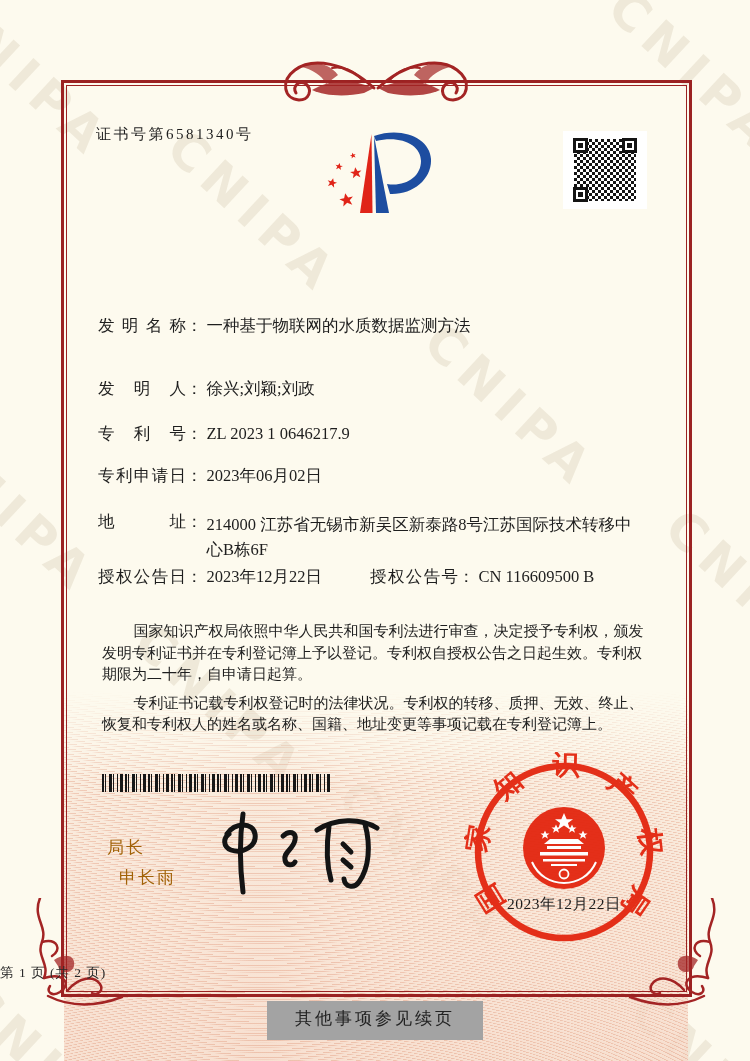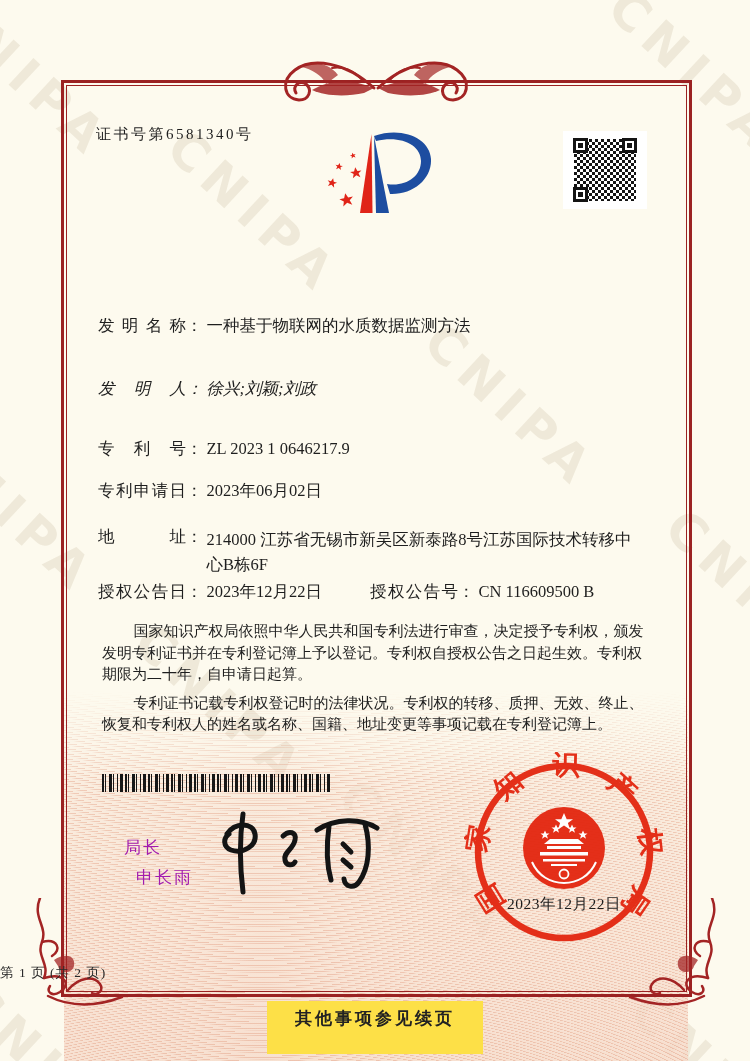--- a/index.html
+++ b/index.html
@@ -46,53 +46,53 @@
   .qr{position:absolute;left:11px;top:8px;width:62px;height:62px;
       background:repeating-conic-gradient(#141414 0% 25%, #fff 0% 50%) 0 0/6px 6px;}
   .finder{position:absolute;width:15px;height:15px;border:3px solid #141414;background:#fff;box-sizing:border-box;}
   .finder::after{content:"";position:absolute;inset:2px;background:#141414;}
   .f-tl{left:-1px;top:-1px;} .f-tr{right:-1px;top:-1px;} .f-bl{left:-1px;bottom:-1px;}
   .doc-title{position:absolute;left:0;top:214px;width:100%;text-align:center;
     font-size:42px;font-weight:600;letter-spacing:13px;padding-left:13px;box-sizing:border-box;}
   
   .fields{position:absolute;left:98px;top:316px;width:560px;font-size:16.5px;line-height:20px;}
   .f-row{position:relative;margin-bottom:26px;}
-  .mb27{margin-bottom:43px;} .mb25{margin-bottom:40px;font-style:italic;} .mb22{margin-bottom:22px;}
+  .mb27{margin-bottom:43px;} .mb25{margin-bottom:25px;} .mb22{margin-bottom:22px;}
   .mb23{margin-bottom:23px;} .mb5{margin-bottom:5px;}
   .f-label{display:inline-block;width:88px;text-align:justify;text-align-last:justify;
     -moz-text-align-last:justify;vertical-align:top;}
   .f-colon{display:inline-block;vertical-align:top;}
   .f-value{display:inline-block;vertical-align:top;padding-left:4px;}
   .f-value.wide{width:440px;line-height:25px;}
   .grant-no{position:absolute;left:272px;top:0;}
   
   .paras{position:absolute;left:98px;top:617px;width:557px;font-size:15px;line-height:21.5px;}
   .paras p{margin:4px;text-indent:2.1em;}
   .paras p + p{margin-top:7px;}
   
   .barcode{position:absolute;left:102px;top:774px;width:229px;height:18px;
     background:repeating-linear-gradient(90deg,
       #171717 0 2px, transparent 2px 3px,
       #171717 3px 4px, transparent 4px 7px,
       #171717 7px 10px, transparent 10px 11px,
       #171717 11px 12px, transparent 12px 15px,
       #171717 15px 16px, transparent 16px 18px,
       #171717 18px 21px, transparent 21px 23px);}
-  .officer{position:absolute;left:124px;font-size:17px;letter-spacing:2px;
-    font-family:"Liberation Sans","DejaVu Sans",sans-serif;color:#a21caf;text-align:right;}
+  .officer{position:absolute;left:107px;font-size:17px;letter-spacing:2px;
+    font-family:"Liberation Sans","DejaVu Sans",sans-serif;color:#a16207;text-align:right;}
   .officer-title{top:836px;} .officer-name{top:866px;margin-left:12px;}
   .signature{position:absolute;left:205px;top:800px;width:195px;height:100px;}
   .seal{position:absolute;left:464px;top:752px;width:200px;height:200px;opacity:.95;}
   .seal-date{position:absolute;left:464px;top:894px;width:200px;text-align:center;
     font-size:15.5px;color:#1d1d1d;letter-spacing:.5px;z-index:3;}
   
   .page-ind{position:absolute;left:0;top:964px;width:100%;text-align:left;
     font-size:13.5px;letter-spacing:1px;color:#2a2a2a;}
   .foot-note{position:absolute;left:50%;top:1001px;transform:translateX(-50%);
-    background:#fde047;padding:6px 28px 24px;font-size:17px;letter-spacing:3px;color:#222;font-weight:bold;}
+    background:#a3a3a3;padding:6px 28px 10px;font-size:17px;letter-spacing:3px;color:#222;}
 </style>
 </head>
 <body>
 
 <div class="page">
 
   <svg width="0" height="0" style="position:absolute" aria-hidden="true">
     <defs>
       <g id="scrollL" stroke="#a32424" fill="none" stroke-width="3" stroke-linecap="round">
         <path d="M108,38 C80,12 46,7 29,20 C14,31 18,49 33,50 C43,50 47,40 40,34 C33,30 26,36 30,43"></path>

